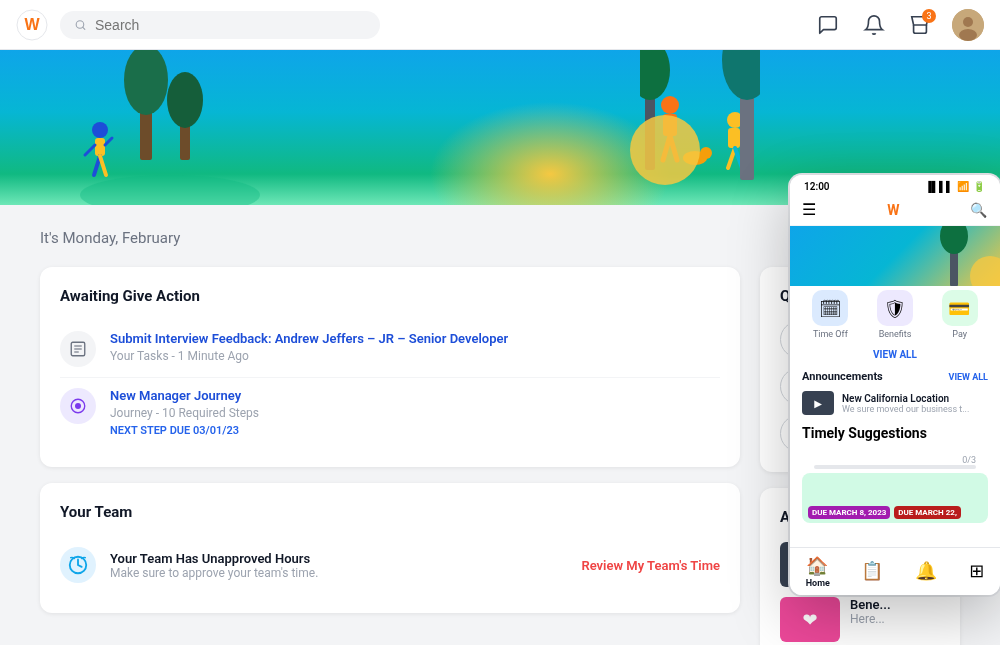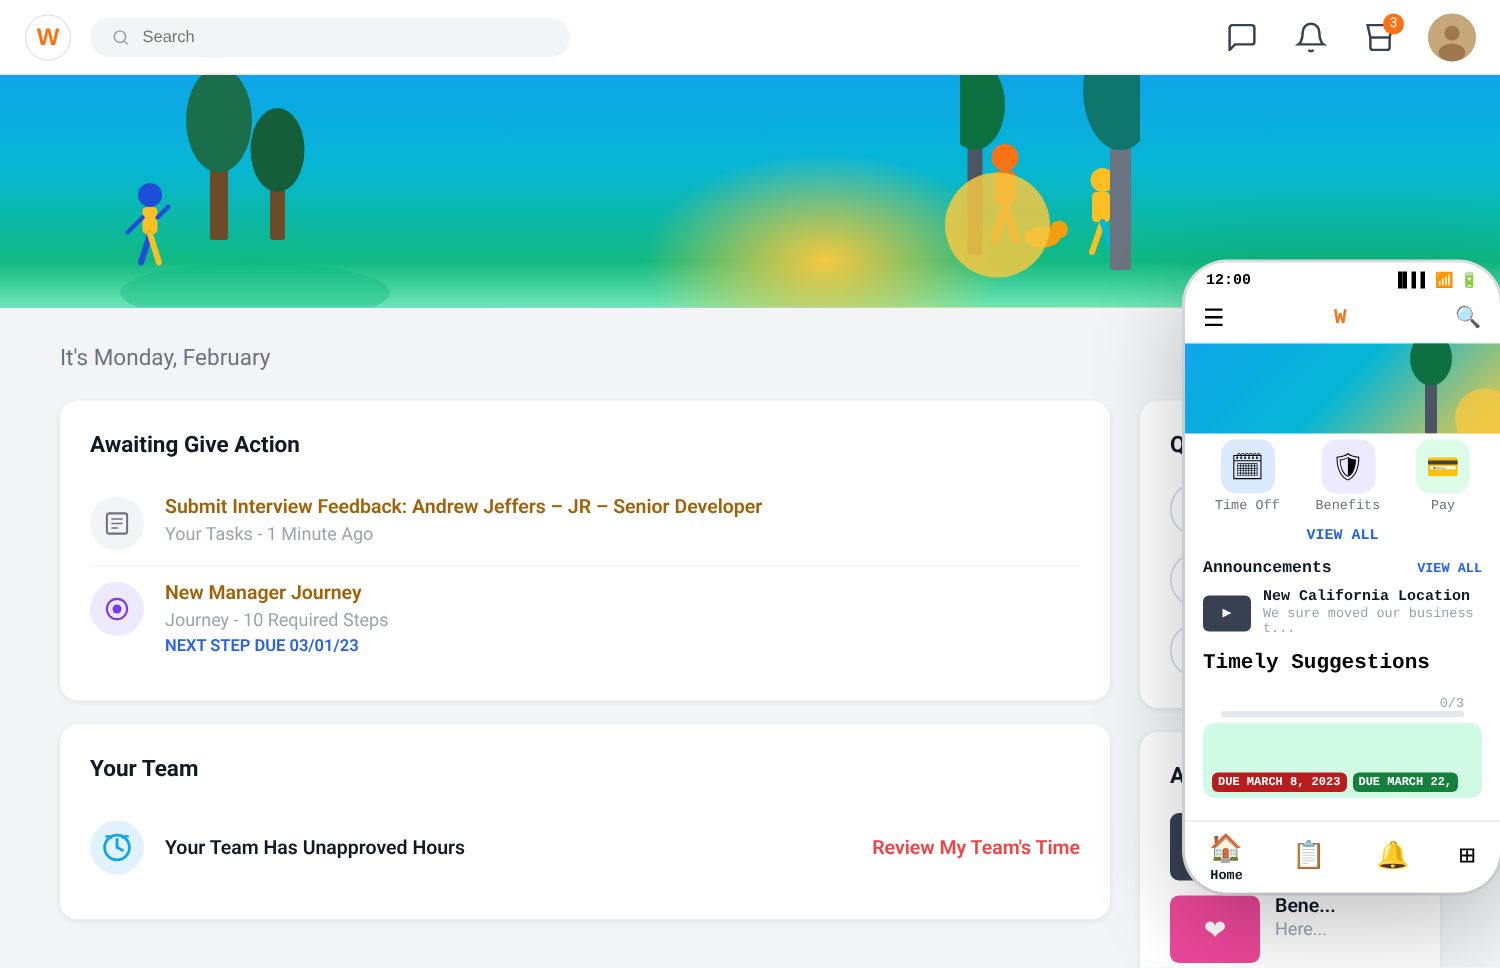--- a/index.html
+++ b/index.html
@@ -35,21 +35,21 @@
       background: #f3f4f6;
       border-radius: 20px;
       padding: 6px 14px;
       width: 320px;
       gap: 8px;
     }
     .search-bar input {
       border: none;
       background: transparent;
       outline: none;
-      font-size: 11px;
+      font-size: 14px;
       color: #6b7280;
       width: 100%;
     }
     .nav-icons {
       margin-left: auto;
       display: flex;
       align-items: center;
       gap: 18px;
     }
     .nav-icon {
@@ -180,21 +180,21 @@
       background: #ede9fe;
       color: #7c3aed;
     }
     .action-icon.gray {
       background: #f3f4f6;
       color: #6b7280;
     }
     .action-title {
       font-size: 13px;
       font-weight: 600;
-      color: #a16207;
+      color: #1d4ed8;
       margin-bottom: 3px;
     }
     .action-sub {
       font-size: 12px;
       color: #9ca3af;
     }
     .action-due {
       font-size: 11px;
       color: #2563eb;
       font-weight: 600;
@@ -287,25 +287,24 @@
     }
 
     
     .phone-overlay {
       position: absolute;
       right: 0;
       top: -30px;
       width: 210px;
       height: 420px;
       background: #fff;
-      border-radius: 28px;
+      border-radius: 12px;
       box-shadow: 0 20px 60px rgba(0,0,0,0.25), 0 0 0 2px #e5e7eb;
       overflow: hidden;
       z-index: 20;
-      font-family: Liberation Mono, monospace;
     }
     .phone-status-bar {
       background: #fff;
       display: flex;
       justify-content: space-between;
       align-items: center;
       padding: 6px 14px 4px;
       font-size: 10px;
       font-weight: 600;
     }
@@ -421,30 +420,30 @@
       display: flex;
       align-items: flex-end;
       padding: 4px 6px;
       position: relative;
       overflow: hidden;
     }
     .phone-due-badge {
       font-size: 8px;
       font-weight: 700;
       color: #fff;
-      background: #b91c1c;
+      background: #a21caf;
       border-radius: 4px;
       padding: 2px 4px;
       margin-right: 4px;
     }
     .phone-due-badge2 {
       font-size: 8px;
       font-weight: 700;
       color: #fff;
-      background: #15803d;
+      background: #b91c1c;
       border-radius: 4px;
       padding: 2px 4px;
     }
     .phone-bottom-nav {
       position: absolute;
       bottom: 0;
       left: 0;
       right: 0;
       height: 48px;
       background: #fff;
@@ -631,20 +630,21 @@
             <div class="team-icon">
               <svg width="22" height="22" viewBox="0 0 24 24" fill="none">
                 <circle cx="12" cy="12" r="9" stroke="#0ea5e9" stroke-width="2"></circle>
                 <path d="M12 6v6l4 2" stroke="#0ea5e9" stroke-width="2" stroke-linecap="round"></path>
                 <path d="M4 4c2-1 4 1 4 1" stroke="#0ea5e9" stroke-width="1.5" stroke-linecap="round"></path>
                 <path d="M20 4c-2-1-4 1-4 1" stroke="#0ea5e9" stroke-width="1.5" stroke-linecap="round"></path>
               </svg>
             </div>
             <div>
               <div class="team-title">Your Team Has Unapproved Hours</div>
+              <div class="team-sub">Make sure to approve your team's time.</div>
             </div>
             <div class="review-link">Review My Team's Time</div>
           </div>
         </div>
 
       </div>
 
       <div class="right-col">
 
         <div class="card">

